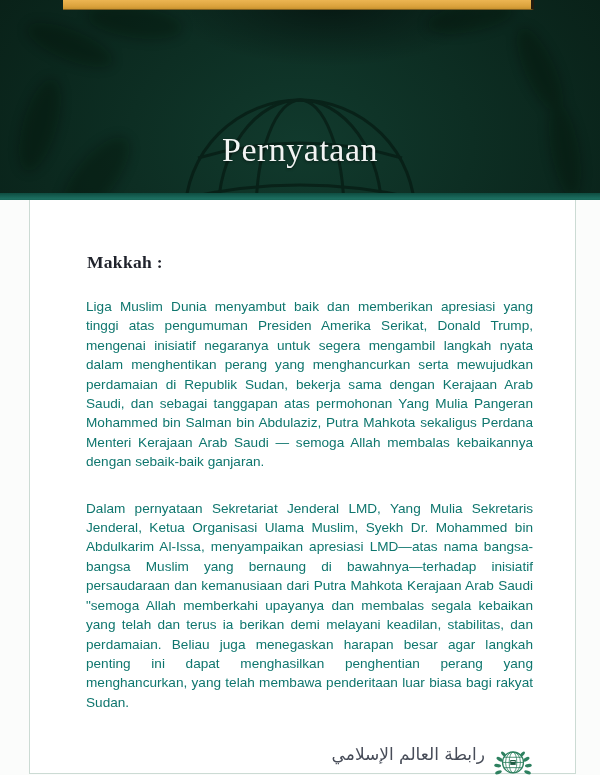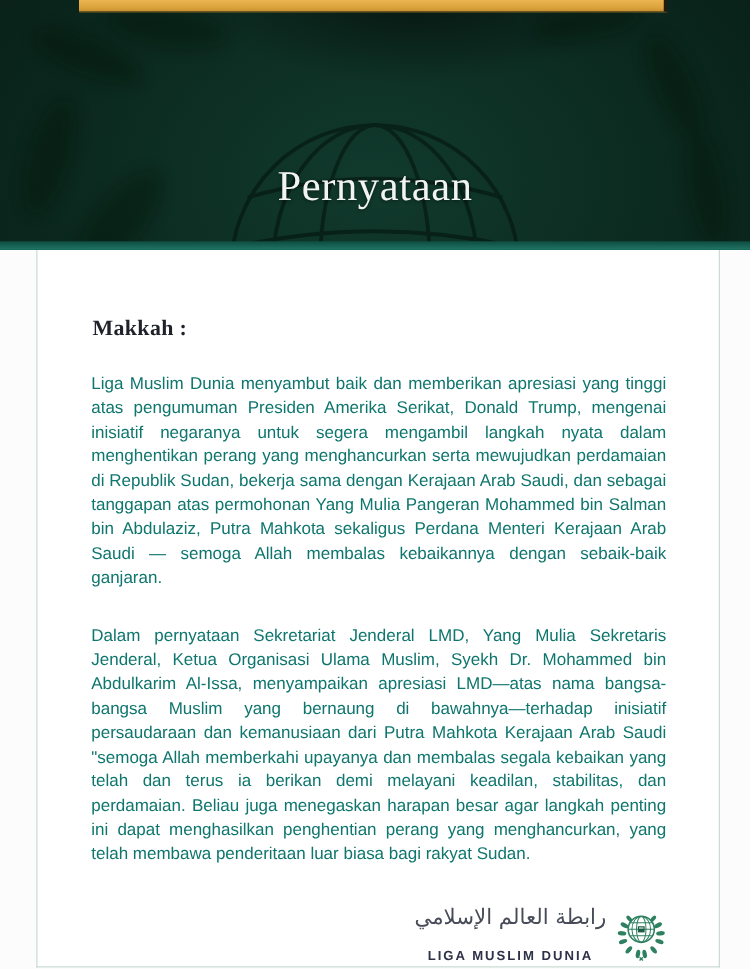--- a/index.html
+++ b/index.html
@@ -31,21 +31,21 @@
   }
   .teal-strip{
     position:absolute;left:0;bottom:0;width:100%;height:7px;
     background:linear-gradient(180deg,#0e4c40 0%,#1d7062 85%,#1a6658 100%);
   }
   
   .card{
     position:absolute;left:29px;top:200px;width:547px;height:574px;
     box-sizing:border-box;background:#ffffff;
     border:1px solid #ccdbd4;border-top:none;
-    padding:52px 42px 0 43px;
+    padding:52px 42px 0 56px;
   }
   .doc-heading{
     margin:0 0 0 1px;
     font-family:"Liberation Serif", serif;font-weight:700;
     font-size:17.5px;color:#1f222b;letter-spacing:.3px;
   }
   .doc-paragraph{
     margin:24px 0 0 0;
     font-size:13.6px;line-height:19.4px;color:#0f766e;
     text-align:justify;

